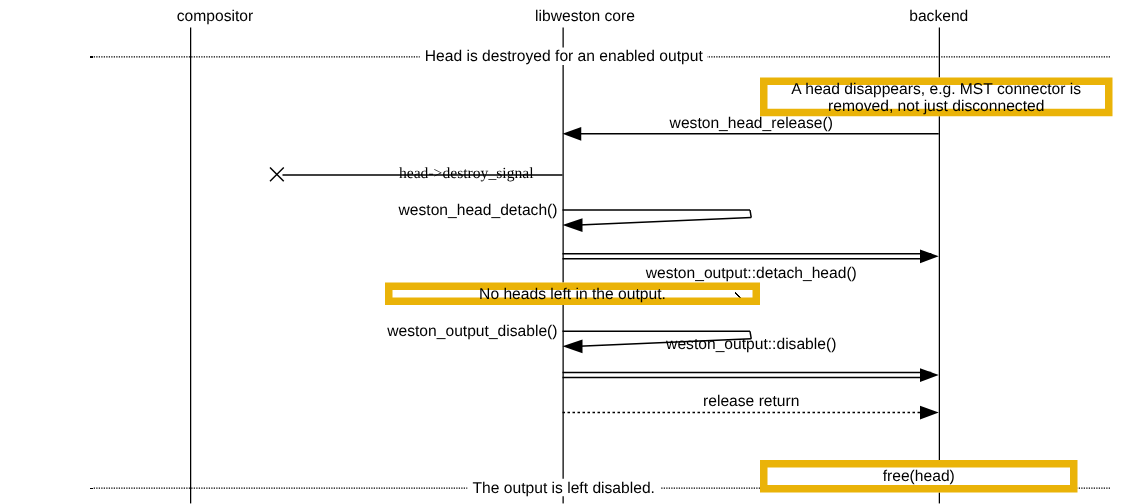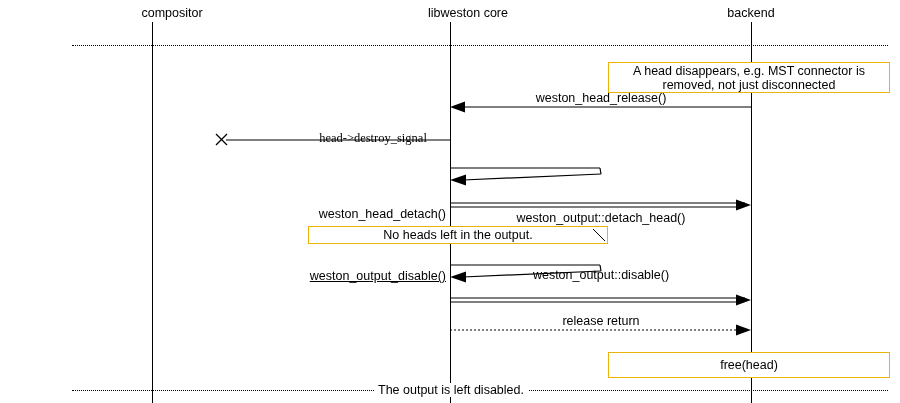--- a/index.html
+++ b/index.html
@@ -41,21 +41,21 @@
   .divider-label {
     position: absolute;
     transform: translate(-50%, -50%);
     background: #ffffff;
     padding: 0 4px;
     font-size: 12.5px;
     white-space: nowrap;
   }
   .note {
     position: absolute;
-    border: 1px solid #eab308;
+    border: 6px solid #eab308;
     background: #ffffff;
     box-sizing: border-box;
     display: flex;
     align-items: center;
     justify-content: center;
     text-align: center;
     font-size: 12.5px;
     line-height: 1.12;
     padding: 1px 3px;
   }
@@ -91,48 +91,49 @@
 
   <div class="lifeline-head" style="left:152px; top:6px;margin-left:20px;">compositor</div>
   <div class="lifeline-head" style="left:468px; top:6px;">libweston core</div>
   <div class="lifeline-head" style="left:751px; top:6px;">backend</div>
 
   <div class="lifeline-line" style="left:152px; top:22px; height:381px;"></div>
   <div class="lifeline-line" style="left:450px; top:22px; height:381px;"></div>
   <div class="lifeline-line" style="left:751px; top:22px; height:381px;"></div>
 
   <div class="divider" style="top:45px;"></div>
+  <div class="divider-label" style="left:451px; top:45px;">Head is destroyed for an enabled output</div>
 
   <div class="divider" style="top:390px;"></div>
   <div class="divider-label" style="left:451px; top:390px;">The output is left disabled.</div>
 
   <div class="note" style="left:608px; top:62px; width:282px; height:31px;">
     <div style="width:100%;">
       <div>A head disappears, e.g. MST connector is</div>
       <div>removed, not just disconnected</div>
     </div>
   </div>
 
   <div class="note folded" style="left:308px; top:226px; width:300px; height:18px;">
     <div>No heads left in the output.</div>
   </div>
 
-  <div class="note" style="left:608px; top:352px; width:282px; height:26px;">
+  <div class="note" style="left:608px; top:368px; width:254px; height:26px;">
     <div>free(head)</div>
   </div>
 
   <div class="msg-label" style="left:601px; top:105px;">weston_head_release()</div>
 
   <div class="msg-label" style="left:373px; top:146px;font-family:Liberation Serif, serif;">head-&gt;destroy_signal</div>
 
-  <div class="msg-label left-of" style="left:448px; top:168px;margin-top:46px;">weston_head_detach()</div>
+  <div class="msg-label left-of" style="left:448px; top:168px;">weston_head_detach()</div>
 
   <div class="msg-label" style="left:601px; top:201px;margin-top:24px;">weston_output::detach_head()</div>
 
-  <div class="msg-label left-of" style="left:448px; top:276px;text-decoration:underline;">weston_output_disable()</div>
+  <div class="msg-label left-of" style="left:448px; top:265px;">weston_output_disable()</div>
 
   <div class="msg-label" style="left:601px; top:282px;">weston_output::disable()</div>
 
   <div class="msg-label" style="left:601px; top:328px;">release return</div>
 
   <svg class="overlay" viewBox="0 0 900 403" xmlns="http://www.w3.org/2000/svg">
 
     <g>
       <line x1="751" y1="107" x2="462" y2="107" stroke="#000" stroke-width="1.2"></line>
       <polygon points="450,107 465,101.5 465,112.5" fill="#000"></polygon>

